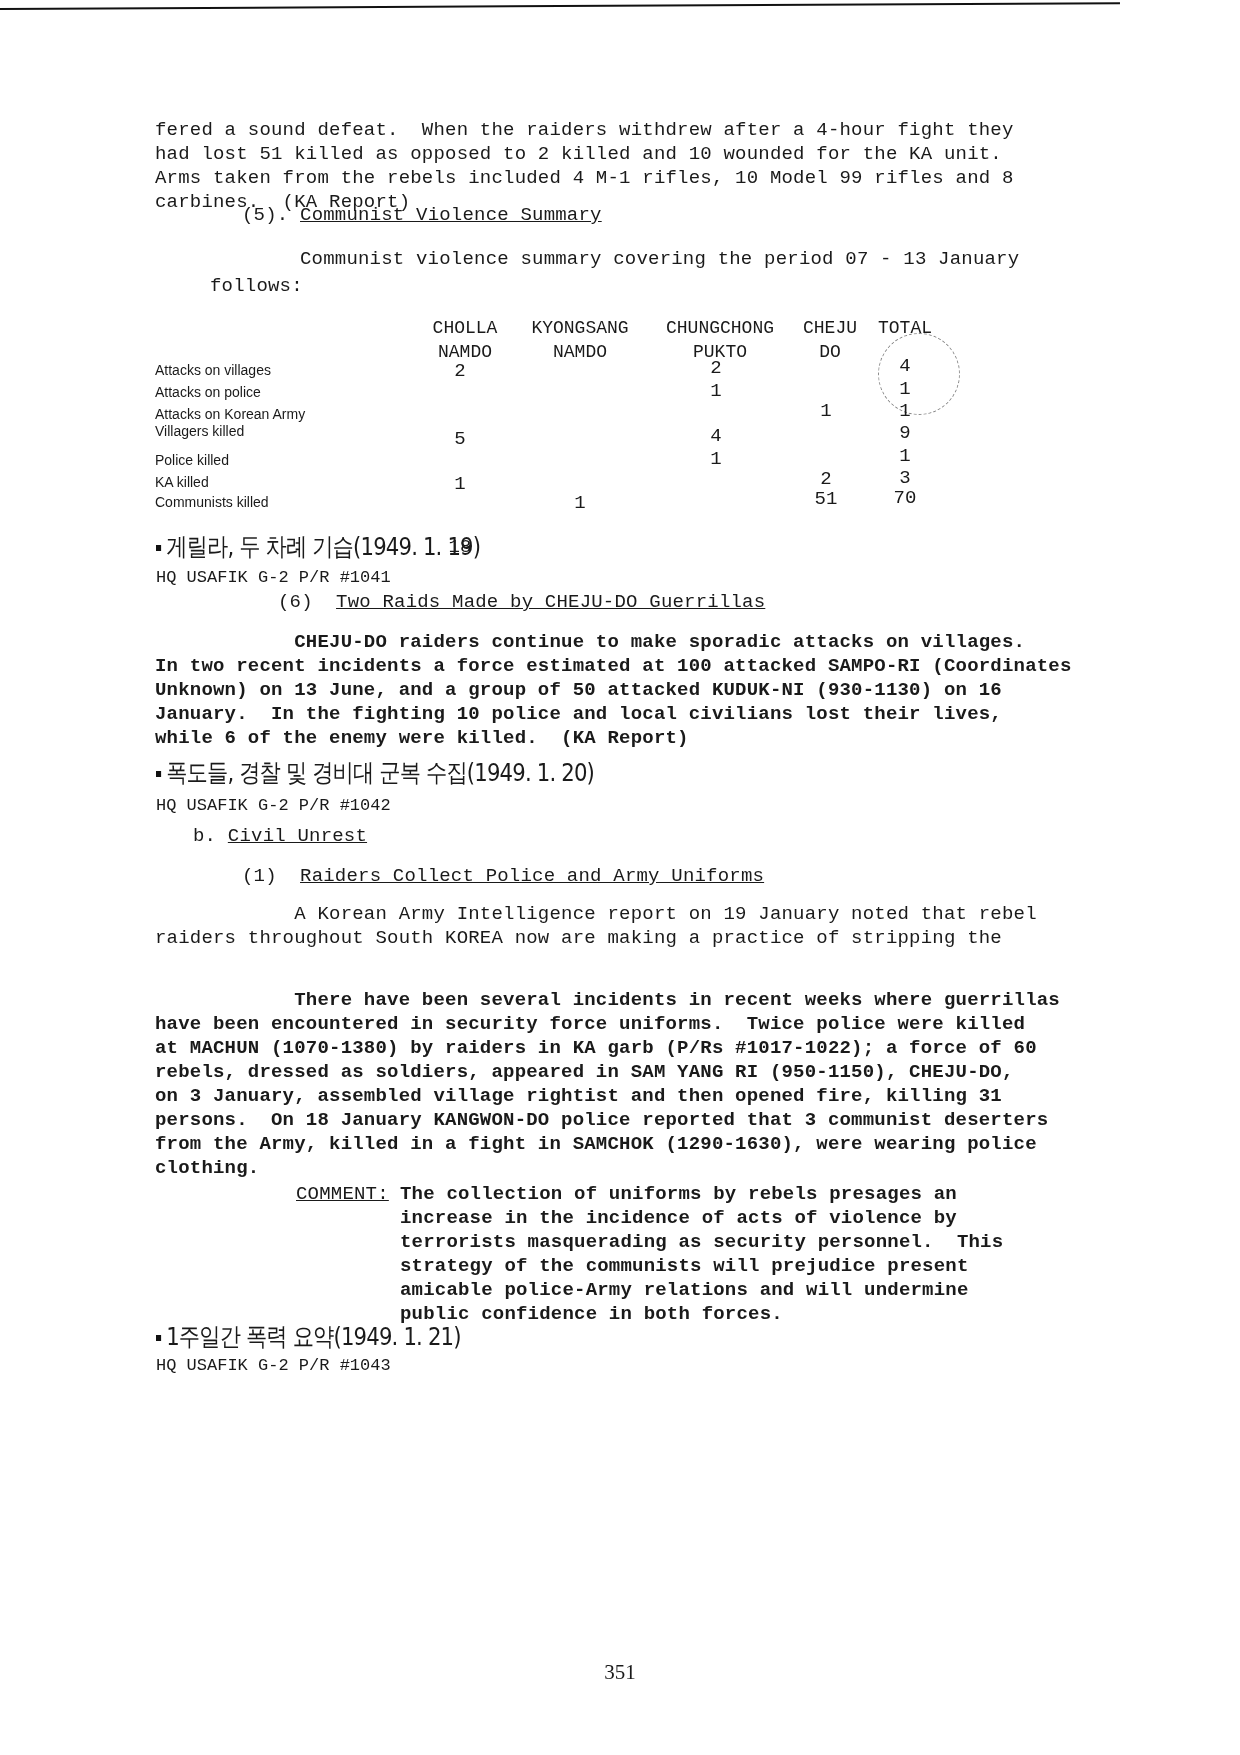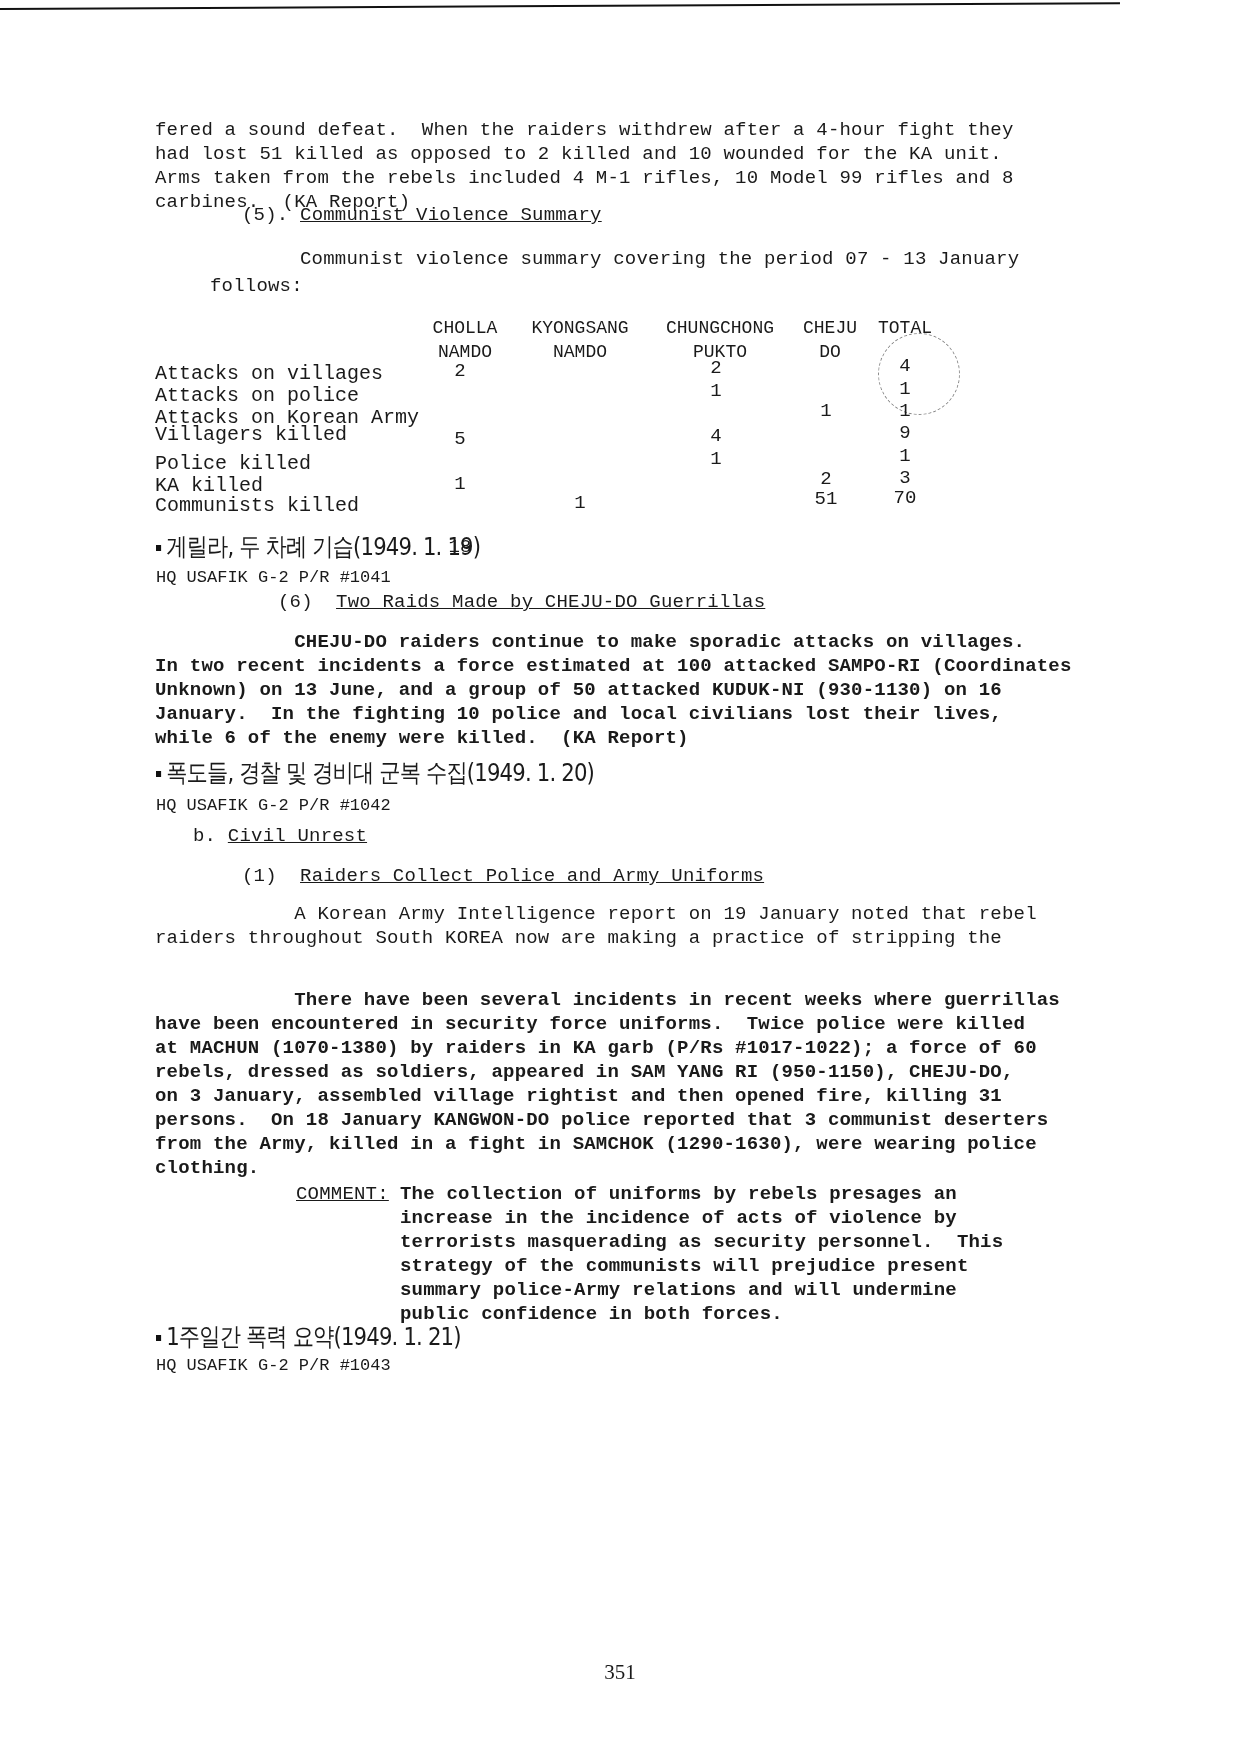--- a/index.html
+++ b/index.html
@@ -15,21 +15,21 @@
   .abs { position: absolute; }
   .line { white-space: pre; }
   .u { text-decoration: underline; }
   .kr {
     font-family: "DejaVu Sans", sans-serif; font-size: 25px; letter-spacing: -1px;
     transform: scaleX(0.85); transform-origin: left center; white-space: nowrap;
   }
   .kr .bullet { display: inline-block; width: 6px; height: 6px; background: #111; vertical-align: middle; margin-right: 6px; }
   .ref { font-family: "Liberation Mono", monospace; font-size: 17px; font-weight: normal; }
   .colhead { position: absolute; text-align: center; line-height: 24px; font-family: "Liberation Mono", monospace; font-size: 18px; }
-  .rowlabel { position: absolute; font-family: Liberation Mono, monospace; font-size: 20px; }
+  .rowlabel { position: absolute; font-family: Liberation Sans, sans-serif; font-size: 14px; }
   .cell { position: absolute; width: 40px; text-align: center; font-family: "Liberation Mono", monospace; font-size: 19px; }
   .stamp {
     position: absolute; left: 878px; top: 333px; width: 80px; height: 80px;
     border: 1px dashed #888; border-radius: 50%;
   }
   .pagenum { position: absolute; left: 0; width: 1240px; top: 1660px; text-align: center; font-family: "Liberation Serif", serif; font-size: 21px; }
 </style>
 </head>
 <body>
 
@@ -150,21 +150,21 @@
   <div class="line">from the Army, killed in a fight in SAMCHOK (1290-1630), were wearing police</div>
   <div class="line">clothing.</div>
 </div>
 
 <div class="abs mono u" style="left:296px; top:1182px;">COMMENT:</div>
 <div class="abs mono" style="left:400px; top:1182px; font-weight:bold;">
   <div class="line">The collection of uniforms by rebels presages an</div>
   <div class="line">increase in the incidence of acts of violence by</div>
   <div class="line">terrorists masquerading as security personnel.  This</div>
   <div class="line">strategy of the communists will prejudice present</div>
-  <div class="line">summary police-Army relations and will undermine</div>
+  <div class="line">amicable police-Army relations and will undermine</div>
   <div class="line">public confidence in both forces.</div>
 </div>
 
 <div class="abs kr" style="left:156px; top:1320px;">
   <span class="bullet"></span><span>1주일간 폭력 요약(1949. 1. 21)</span>
 </div>
 <div class="abs ref" style="left:156px; top:1356px;">HQ USAFIK G-2 P/R #1043</div>
 
 <div class="pagenum">351</div>
 

